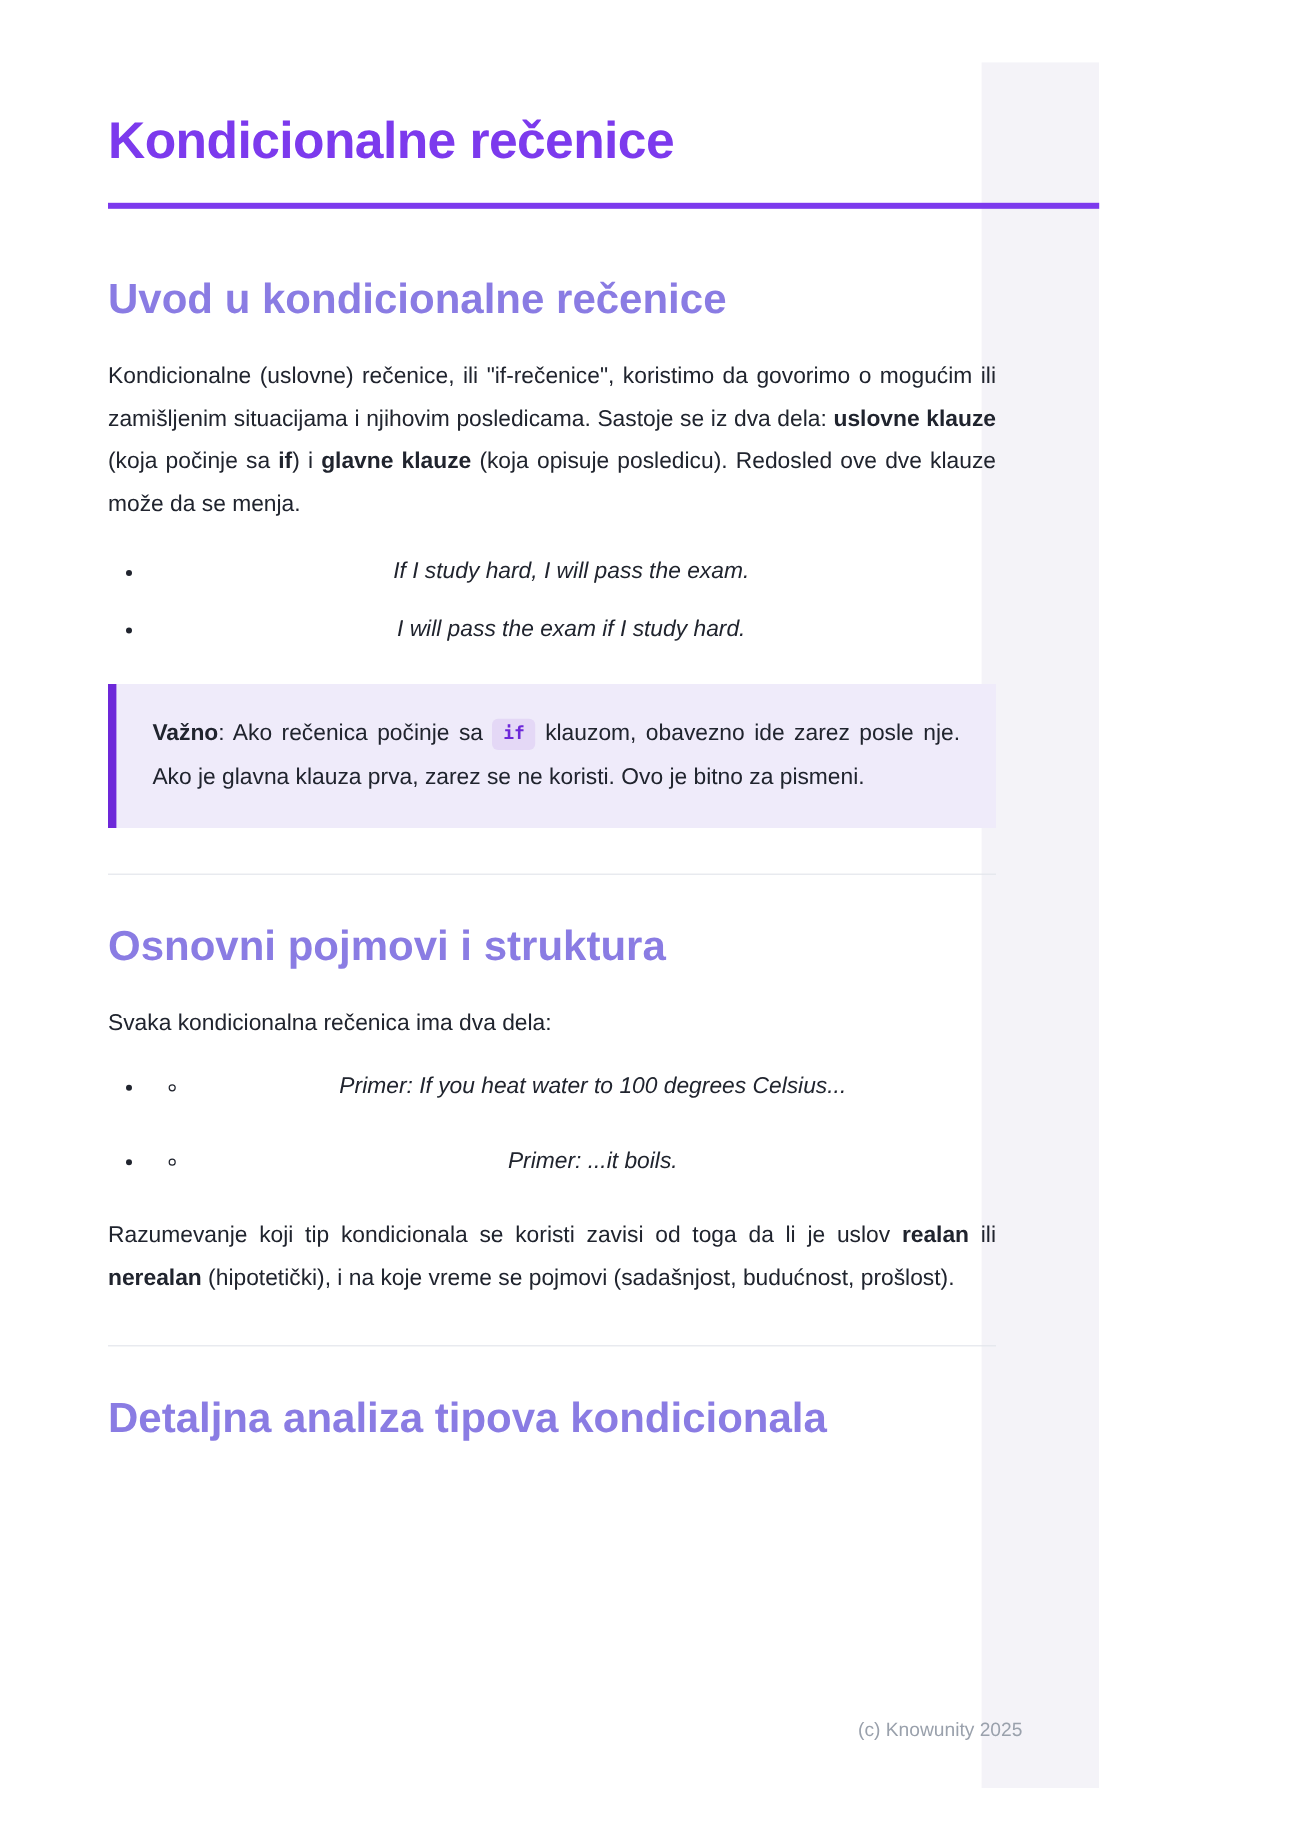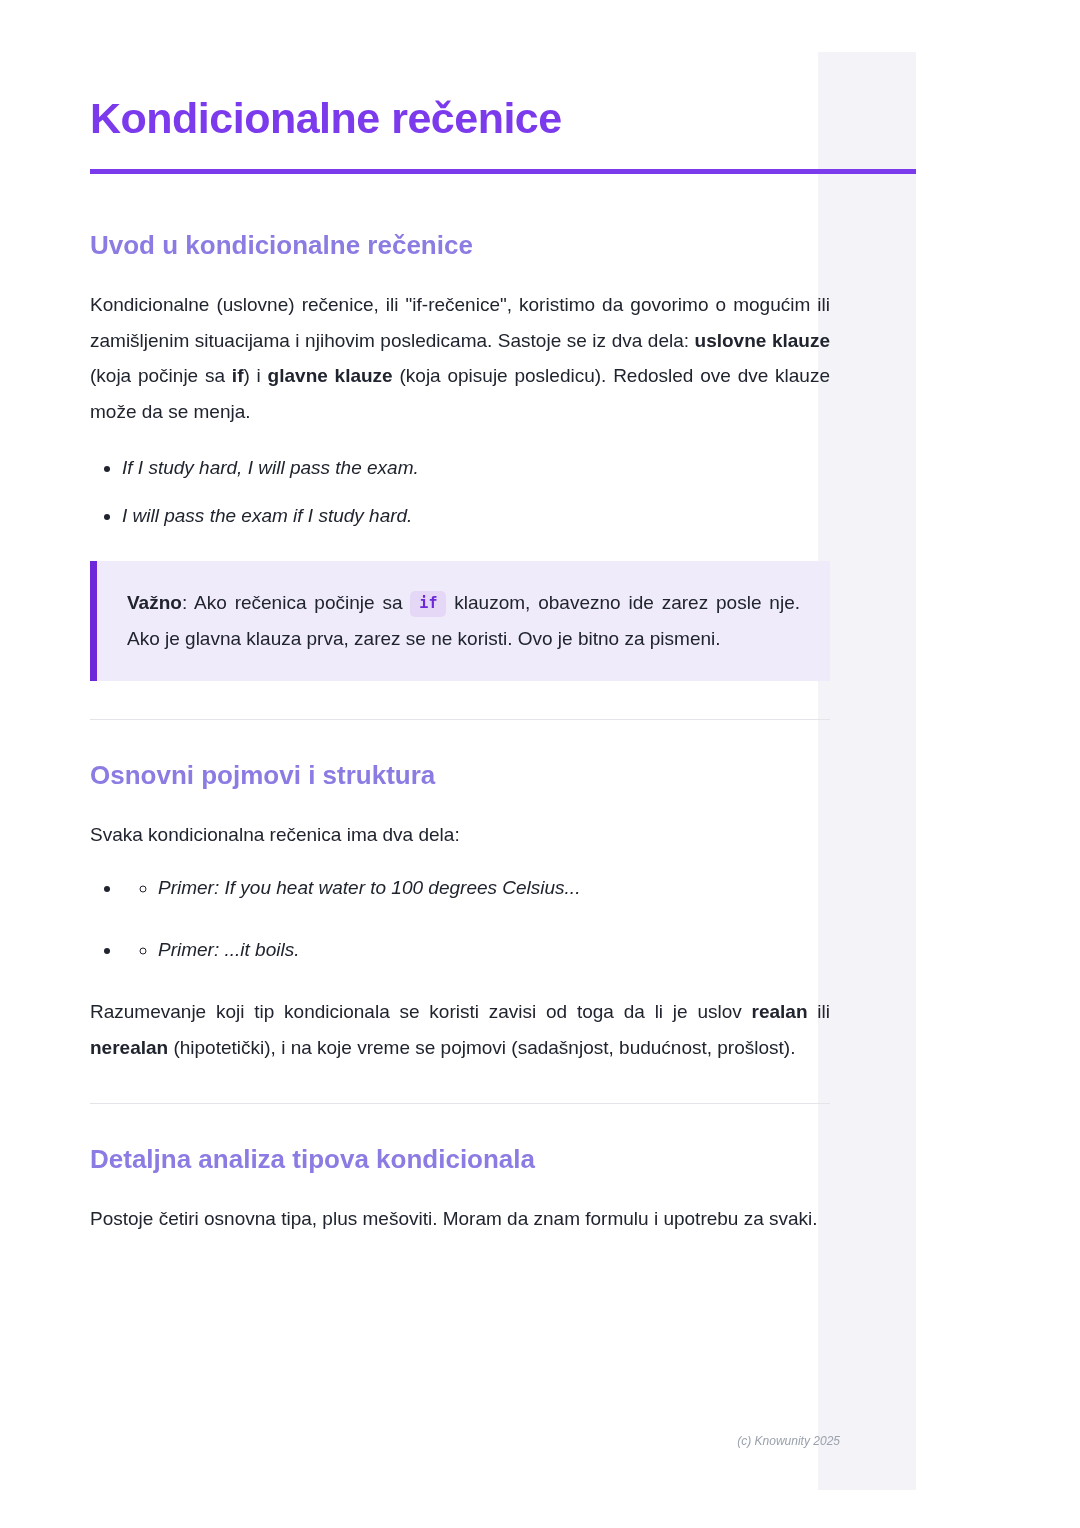--- a/index.html
+++ b/index.html
@@ -3,40 +3,40 @@
 <meta charset="utf-8">
 <style>
   html,body{margin:0;padding:0;background:#ffffff;}
   .page{position:relative;width:916px;height:1528px;background:#fff;
         font-family:"Liberation Sans",sans-serif;color:var(--bodytext);overflow:hidden;}
   .edge-zone{position:absolute;top:52px;right:0;width:98px;height:1438px;background:var(--edge);}
   .side-strip{position:absolute;top:52px;left:974px;width:8px;height:1438px;background:var(--strip);}
   .content{position:absolute;top:0;left:90px;width:740px;}
   h1{margin:94px 0 0;font-size:43px;font-weight:800;color:var(--accent);letter-spacing:-0.5px;}
   .title-rule{width:850px;height:5px;background:var(--accent);margin-top:26px;}
-  h2{margin:40px 0 26px;font-size:26px;font-weight:700;color:var(--heading);}
+  h2{margin:40px 0 26px;font-size:35px;font-weight:700;color:var(--heading);}
   h2.first{margin-top:56px;}
   p{margin:0 0 12px;font-size:19px;line-height:1.88;}
   .just{text-align:justify;}
   b{font-weight:700;}
-  ul{margin:18px 0 0;padding-left:32px;}
+  ul{margin:18px 0 0;padding-left:32px;text-align:center;}
   li{font-size:19px;line-height:1.88;}
   ul.examples{margin-top:20px;}
   ul.examples li{font-style:italic;margin-bottom:12px;}
   ul.main > li{margin-bottom:26px;}
   ul.sub{list-style-type:circle;padding-left:36px;margin-top:2px;}
   ul.sub li{font-style:italic;margin-bottom:0;}
   .callout{margin-top:28px;background:var(--calloutbg);border-left:7px solid var(--calloutborder);
            padding:24px 30px;}
   .callout p{margin:0;}
   .pill{display:inline-block;background:var(--pillbg);color:var(--pilltext);
         font-family:"DejaVu Sans Mono",monospace;font-size:15px;font-weight:700;
         line-height:1.3;padding:3px 9px;border-radius:5px;vertical-align:1px;white-space:pre;}
   hr.divider{border:none;border-top:1px solid var(--divider);margin:38px 0 0;}
-  .footer{position:absolute;top:1434px;right:76px;font-size:12px;color:var(--footertext);z-index:2;font-style:italic;}
+  .footer{position:absolute;top:1434px;right:64px;font-size:16px;color:var(--footertext);z-index:2;}
 </style>
 </head>
 <body>
 
 <div class="page">
   <div class="edge-zone"></div>
   <div class="side-strip"></div>
 
   <div class="content">
 
@@ -78,19 +78,18 @@
         </li>
       </ul>
 
       <p class="just" style="margin-top:24px;"><span>Razumevanje koji tip kondicionala se koristi zavisi od toga da li je uslov </span><b>realan</b><span> ili </span><b>nerealan</b><span> (hipotetički), i na koje vreme se pojmovi (sadašnjost, budućnost, prošlost).</span></p>
     </section>
 
     <hr class="divider">
 
     <section>
       <h2>Detaljna analiza tipova kondicionala</h2>
-      <p class="just">Postoje četiri osnovna tipa, plus mešoviti. Moram da znam formulu i upotrebu za svaki.</p>
     </section>
 
   </div>
 
   <div class="footer">(c) Knowunity 2025</div>
 </div>
 
 </body></html>

